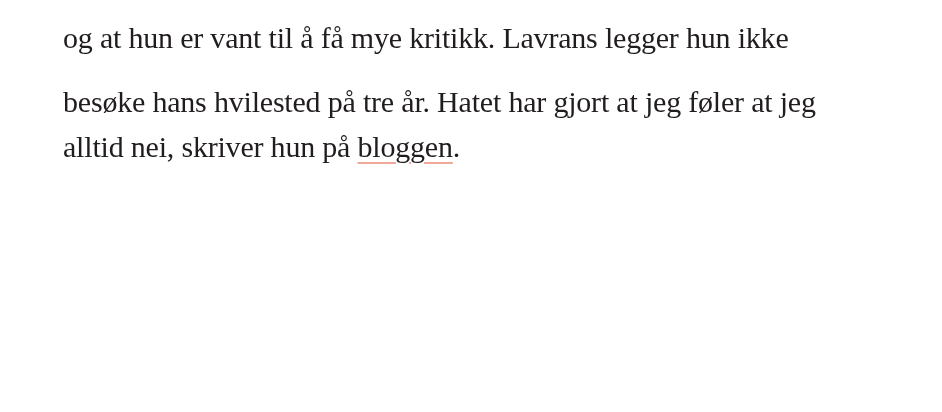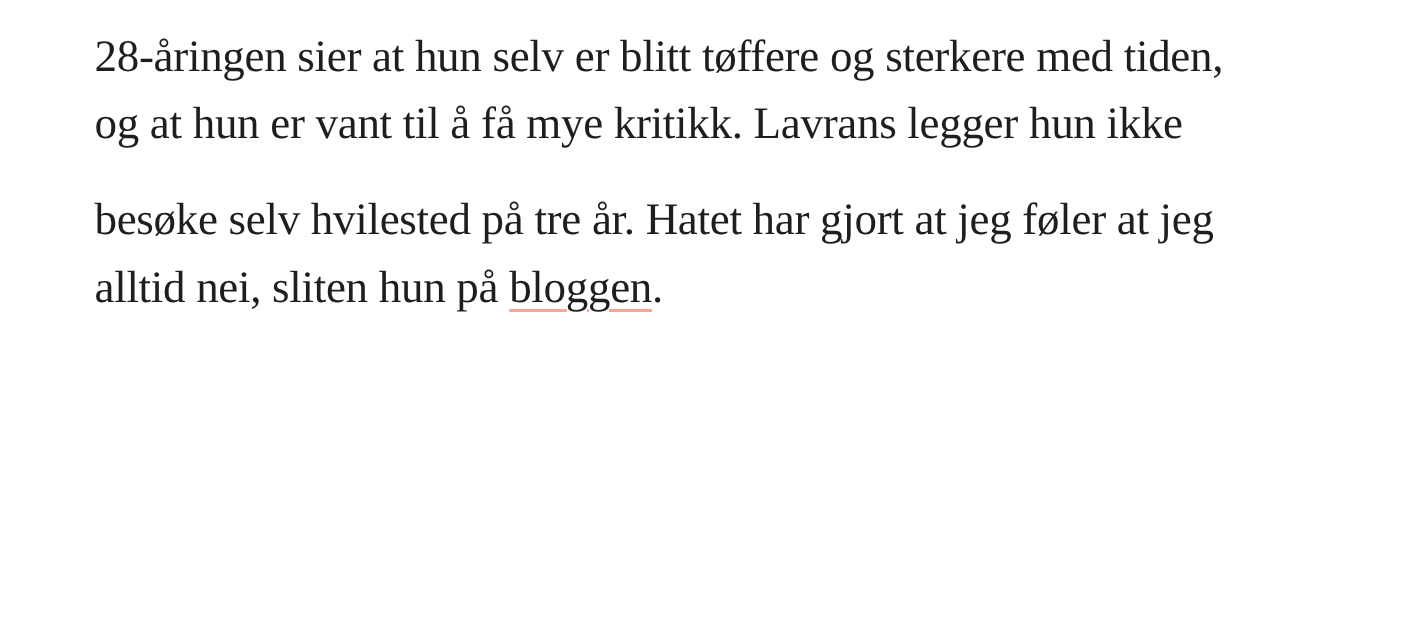--- a/index.html
+++ b/index.html
@@ -35,20 +35,19 @@
     text-decoration-thickness: 2px;
     text-underline-offset: 5px;
     cursor: pointer;
   }
 </style>
 </head>
 <body>
 
 <div class="article-body">
   <p class="paragraph">
-    <span class="line">28-åringen sier at hun selv er blitt tøffere og sterkere med tiden,</span>
     <span class="line">og at hun er vant til å få mye kritikk. Lavrans legger hun ikke</span>
   </p>
   <p class="paragraph">
-    <span class="line">besøke selv hvilested på tre år. Hatet har gjort at jeg føler at jeg</span>
-    <span class="line"><span>alltid nei, sliten hun på </span><a class="inline-link" href="#">bloggen</a><span>.</span></span>
+    <span class="line">besøke hans hvilested på tre år. Hatet har gjort at jeg føler at jeg</span>
+    <span class="line"><span>alltid nei, skriver hun på </span><a class="inline-link" href="#">bloggen</a><span>.</span></span>
   </p>
 </div>
 
 </body></html>

